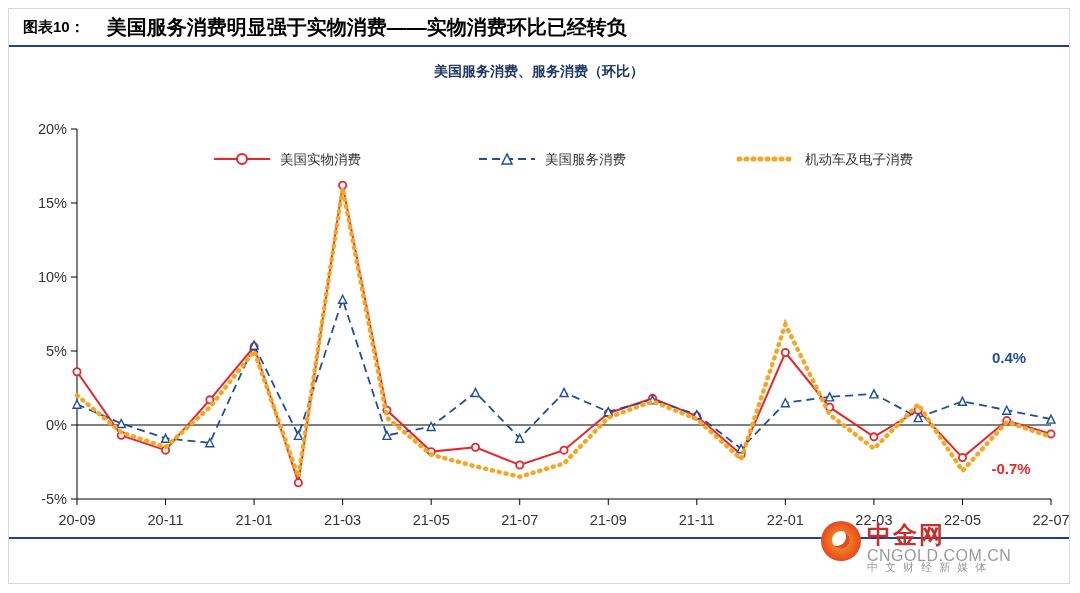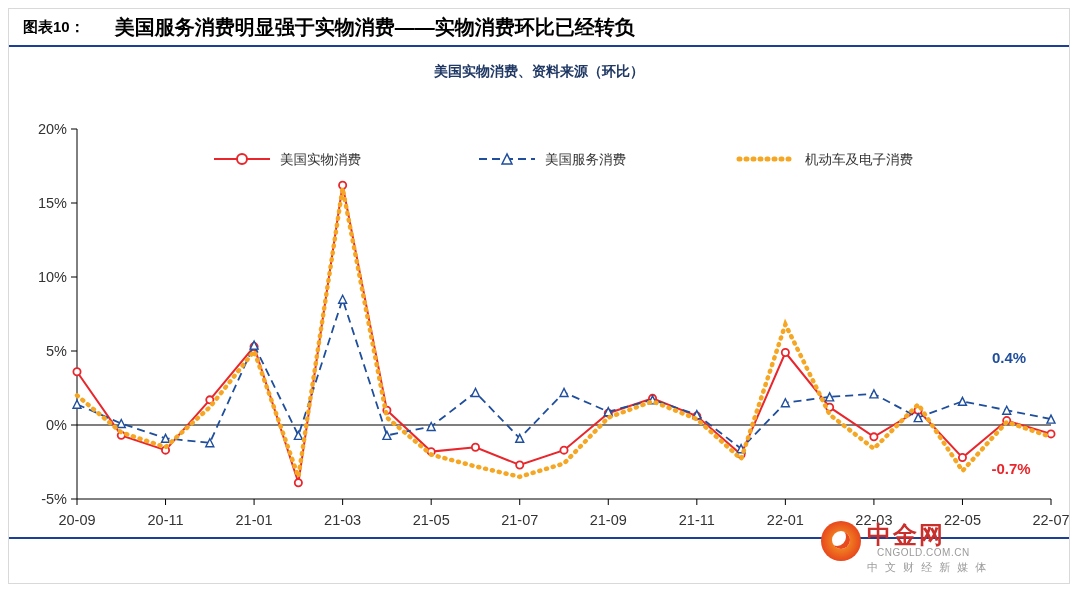--- a/index.html
+++ b/index.html
@@ -12,21 +12,21 @@
   }
   .frame {
     position:absolute; left:8px; top:8px; width:1062px; height:576px;
     border:1px solid #d9d9d9;
     box-sizing:border-box;
   }
   .header {
     position:absolute; left:0; top:0; width:100%; height:38px;
     border-bottom:2px solid #1d3f94;
     box-sizing:border-box;
-    display:flex; align-items:center;gap:8px;
+    display:flex; align-items:center;
   }
   .header-label {
     font-weight:bold; font-size:15px; color:#000; margin-left:14px;
     letter-spacing:0px;
   }
   .header-title {
     font-weight:bold; font-size:20px; color:#000; margin-left:22px;
   }
   .footer {
     position:absolute; left:0; bottom:0; width:100%; height:46px;
@@ -58,43 +58,43 @@
     content:""; position:absolute; left:11px; top:10px; width:18px; height:18px;
     border-radius:50%; background:#fff;
     box-shadow:inset -4px -3px 0 0 #e8491d;
   }
   .wm-name {
     position:absolute; left:46px; top:2px;
     font-size:24px; font-weight:bold; color:#c9302c;
     letter-spacing:2px;
   }
   .wm-url {
-    position:absolute; left:56px; top:30px;
-    font-size:10px; color:#9a9a9a; letter-spacing:0.5px;
+    position:absolute; left:46px; top:30px;
+    font-size:16px; color:#9a9a9a; letter-spacing:0.5px;
   }
   .wm-sub {
     position:absolute; left:46px; top:43px;
     font-size:11px; color:#9a9a9a; letter-spacing:2px;
   }
   .tick { font-size:14.5px; fill:#333; font-family:"Liberation Sans", sans-serif; }
   .legend-text { font-size:13.5px; fill:#333; font-family:"Liberation Sans", sans-serif; }
   .ann { font-size:15px; font-weight:bold; font-family:"Liberation Sans", sans-serif; }
 </style>
 </head>
 <body>
 
 <div class="frame">
 
   <div class="header">
     <span class="header-label">图表10：</span>
     <span class="header-title">美国服务消费明显强于实物消费——实物消费环比已经转负</span>
   </div>
 
   <div class="chart-area">
-    <div class="chart-title">美国实物消费、资料来源（环比）</div>
+    <div class="chart-title">美国服务消费、服务消费（环比）</div>
     <svg id="plot" width="1060" height="490">
         <line x1="68" y1="82" x2="68" y2="452" stroke="#000" stroke-width="1"></line>
         <line x1="62" y1="452" x2="68" y2="452" stroke="#000" stroke-width="1"></line>
         <text x="58" y="457" text-anchor="end" class="tick">-5%</text>
         <line x1="62" y1="378" x2="68" y2="378" stroke="#000" stroke-width="1"></line>
         <text x="58" y="383" text-anchor="end" class="tick">0%</text>
         <line x1="62" y1="304" x2="68" y2="304" stroke="#000" stroke-width="1"></line>
         <text x="58" y="309" text-anchor="end" class="tick">5%</text>
         <line x1="62" y1="230" x2="68" y2="230" stroke="#000" stroke-width="1"></line>
         <text x="58" y="235" text-anchor="end" class="tick">10%</text>

